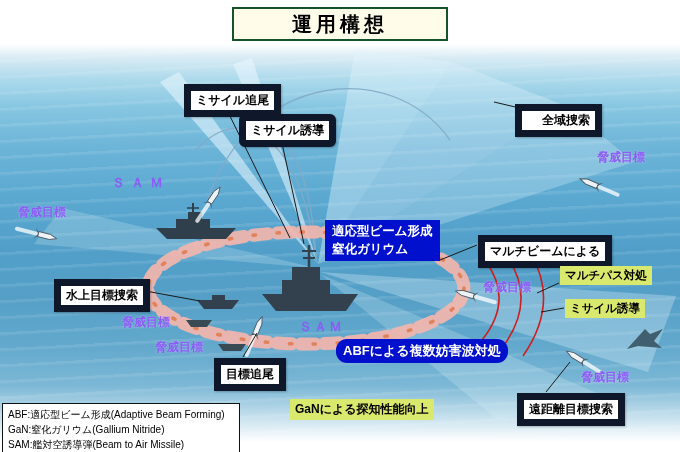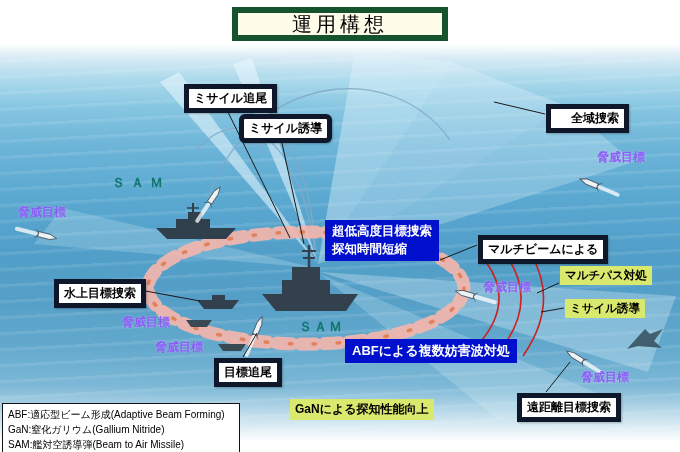--- a/index.html
+++ b/index.html
@@ -16,46 +16,46 @@
       linear-gradient(180deg,
         #ffffff 0%, #dcedf5 3%, #abd9eb 9%, #86c6e1 16%, #6cb4d8 26%,
         #5ba9d1 38%, #519fc9 52%, #559fc7 64%, #63a9cd 76%, #7db8d6 86%,
         #c9e2ee 94%, #ffffff 100%);
   }
 
   .scene-svg { position:absolute; left:0; top:0; width:680px; height:452px; }
 
   .title-box {
     position:absolute; left:232px; top:7px; width:216px; height:34px;
-    background:#fffdea; border:6px solid #14532d;
+    background:#fffdea; border:2px solid #14532d;
     display:flex; align-items:center; justify-content:center;
-    font-size:20px; font-weight:normal; letter-spacing:4px; color:#000;
+    font-size:20px; font-weight:bold; letter-spacing:4px; color:#000;
   }
 
   .callout {
-    position:absolute; background:#fff; border:5px solid #0f172a;
+    position:absolute; background:#fff; border:7px solid #0f172a;
     font-size:12px; font-weight:600; color:#000;
     padding:2px 5px; white-space:nowrap; line-height:1.25;
     box-shadow:1px 1px 2px rgba(0,0,0,0.25);
   }
   #c-missile-tracking { left:184px; top:84px; }
   #c-missile-guidance { left:239px; top:114px;border-radius:6px; }
-  #c-all-area        { left:546px; top:104px;padding-left:20px; }
+  #c-all-area        { left:515px; top:104px;padding-left:20px; }
   #c-ultra-low       { left:478px; top:235px; }
   #c-surface         { left:54px;  top:279px; }
   #c-target-tracking { left:214px; top:358px; }
   #c-long-range      { left:517px; top:393px; }
 
   .blue-box {
     position:absolute; background:#0010cc; color:#fff;
     font-size:12.5px; font-weight:bold; padding:3px 7px;
     white-space:nowrap; line-height:1.4;
   }
   #b-multibeam { left:325px; top:220px; }
-  #b-abf       { left:345px; top:339px; font-size:13px; }
+  #b-abf       { left:336px; top:339px; font-size:13px;border-radius:11px; }
 
   .green-box {
     position:absolute; background:#d9e96e; color:#000;
     font-size:11.5px; font-weight:bold; padding:2px 5px; white-space:nowrap;
   }
   #g-multipath { left:560px; top:266px; }
   #g-clutter   { left:565px; top:299px; }
   #g-gan       { left:290px; top:399px; font-size:12px; }
 
   .threat {
@@ -63,21 +63,21 @@
     white-space:nowrap; text-shadow:0 0 2px rgba(255,255,255,0.45);
   }
   #t0 { left:597px; top:149px; }
   #t1 { left:18px;  top:204px; }
   #t2 { left:483px; top:279px; }
   #t3 { left:122px; top:314px; }
   #t4 { left:155px; top:339px; }
   #t5 { left:581px; top:369px; }
 
   .sam {
-    position:absolute; color:#0f766e; font-size:13px; font-weight:bold;
+    position:absolute; color:#8b5cf6; font-size:13px; font-weight:bold;
     white-space:nowrap;
   }
   #sam-left   { left:112px; top:174px; letter-spacing:6px; }
   #sam-center { left:299px; top:318px; letter-spacing:2px; }
 
   .legend {
     position:absolute; left:2px; top:403px; width:238px;
     background:#fff; border:1px solid #111;
     font-size:10px; line-height:1.5; color:#000; padding:3px 5px;
   }
@@ -184,22 +184,22 @@
 
   <div class="callout" id="c-missile-tracking">ミサイル追尾</div>
   <div class="callout" id="c-missile-guidance">ミサイル誘導</div>
   <div class="callout" id="c-all-area">全域捜索</div>
   <div class="callout" id="c-ultra-low">マルチビームによる</div>
   <div class="callout" id="c-surface">水上目標捜索</div>
   <div class="callout" id="c-target-tracking">目標追尾</div>
   <div class="callout" id="c-long-range">遠距離目標捜索</div>
 
   <div class="blue-box" id="b-multibeam">
-    <div>超低高度目標捜索</div>
-    <div>探知時間短縮</div>
+    <div>適応型ビーム形成</div>
+    <div>窒化ガリウム</div>
   </div>
   <div class="blue-box" id="b-abf">ABFによる複数妨害波対処</div>
 
   <div class="green-box" id="g-multipath">マルチパス対処</div>
   <div class="green-box" id="g-clutter">ミサイル誘導</div>
   <div class="green-box" id="g-gan">GaNによる探知性能向上</div>
 
   <div class="threat" id="t0">脅威目標</div>
   <div class="threat" id="t1">脅威目標</div>
   <div class="threat" id="t2">脅威目標</div>

